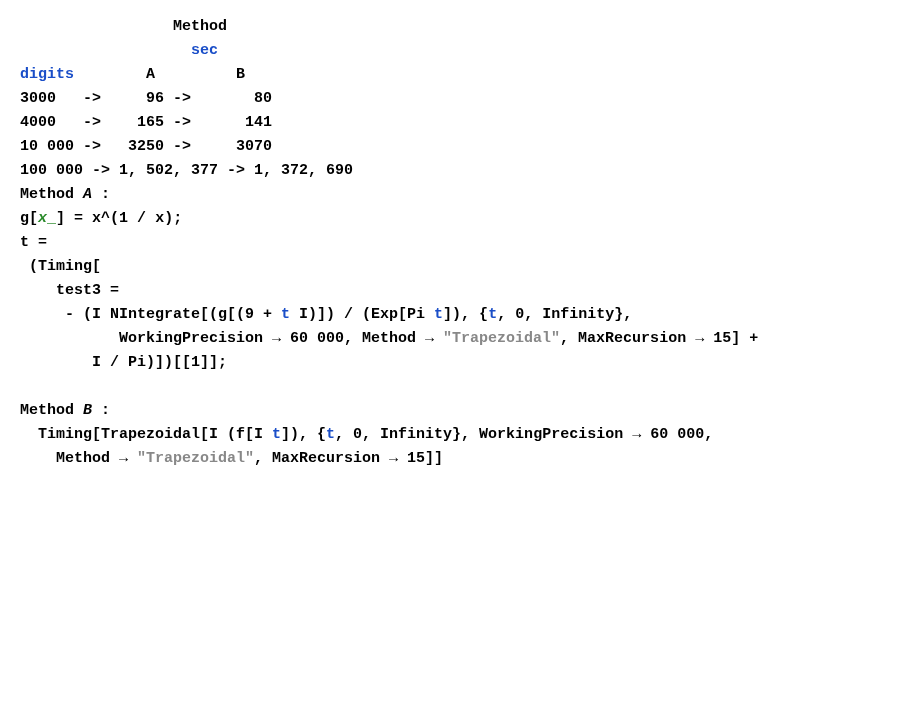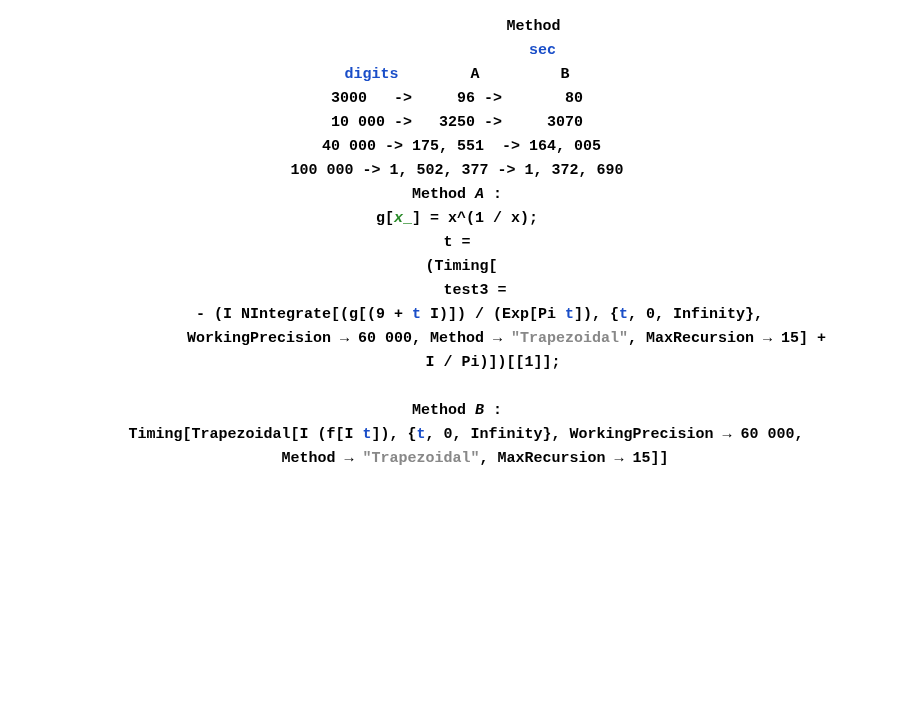--- a/index.html
+++ b/index.html
@@ -7,41 +7,40 @@
     padding: 15px 20px;
     font-family: Consolas, "Courier New", monospace;
     font-size: 15px;
     line-height: 1.6;
     color: #000;
     background: #fff;
     font-weight: bold;
   }
   .line {
     white-space: pre;
-    text-align: center;
   }
   .blue { color: #1a4ec8; margin-top: 20px; }
   .green { color: #2a8a2a; }
   .gray { color: #888; }
   .italic { font-style: italic; }
 </style>
 </head>
 <body>
 
 <div class="line">                 <span>Method</span></div>
 <div class="line">                   <span class="blue">sec</span></div>
 <div class="line"><span class="blue">digits</span>        <span>A</span>         <span>B</span></div>
 
 <div id="table-rows">
     <div class="line">3000   -&gt;     96 -&gt;       80</div>
+    <div class="line">4000   -&gt;    165 -&gt;      141</div>
     <div class="line">10 000 -&gt;   3250 -&gt;     3070</div>
   </div>
 
 <div id="wide-rows">
-    <div class="line"> 40 000 -&gt; 175, 551  -&gt; 164, 005</div>
     <div class="line">100 000 -&gt; 1, 502, 377 -&gt; 1, 372, 690</div>
   </div>
 
 <div class="line"><span>Method </span><span class="italic">A</span><span> :</span></div>
 
 <div class="line"><span>g</span><span>[</span><span class="green italic">x</span><span class="green">_</span><span>] </span><span>= </span><span>x</span><span>^(1 / </span><span>x</span><span>);</span></div>
 
 <div class="line"><span>t =</span></div>
 <div class="line"><span> (Timing[</span></div>
 <div class="line"><span>    test3 =</span></div>

